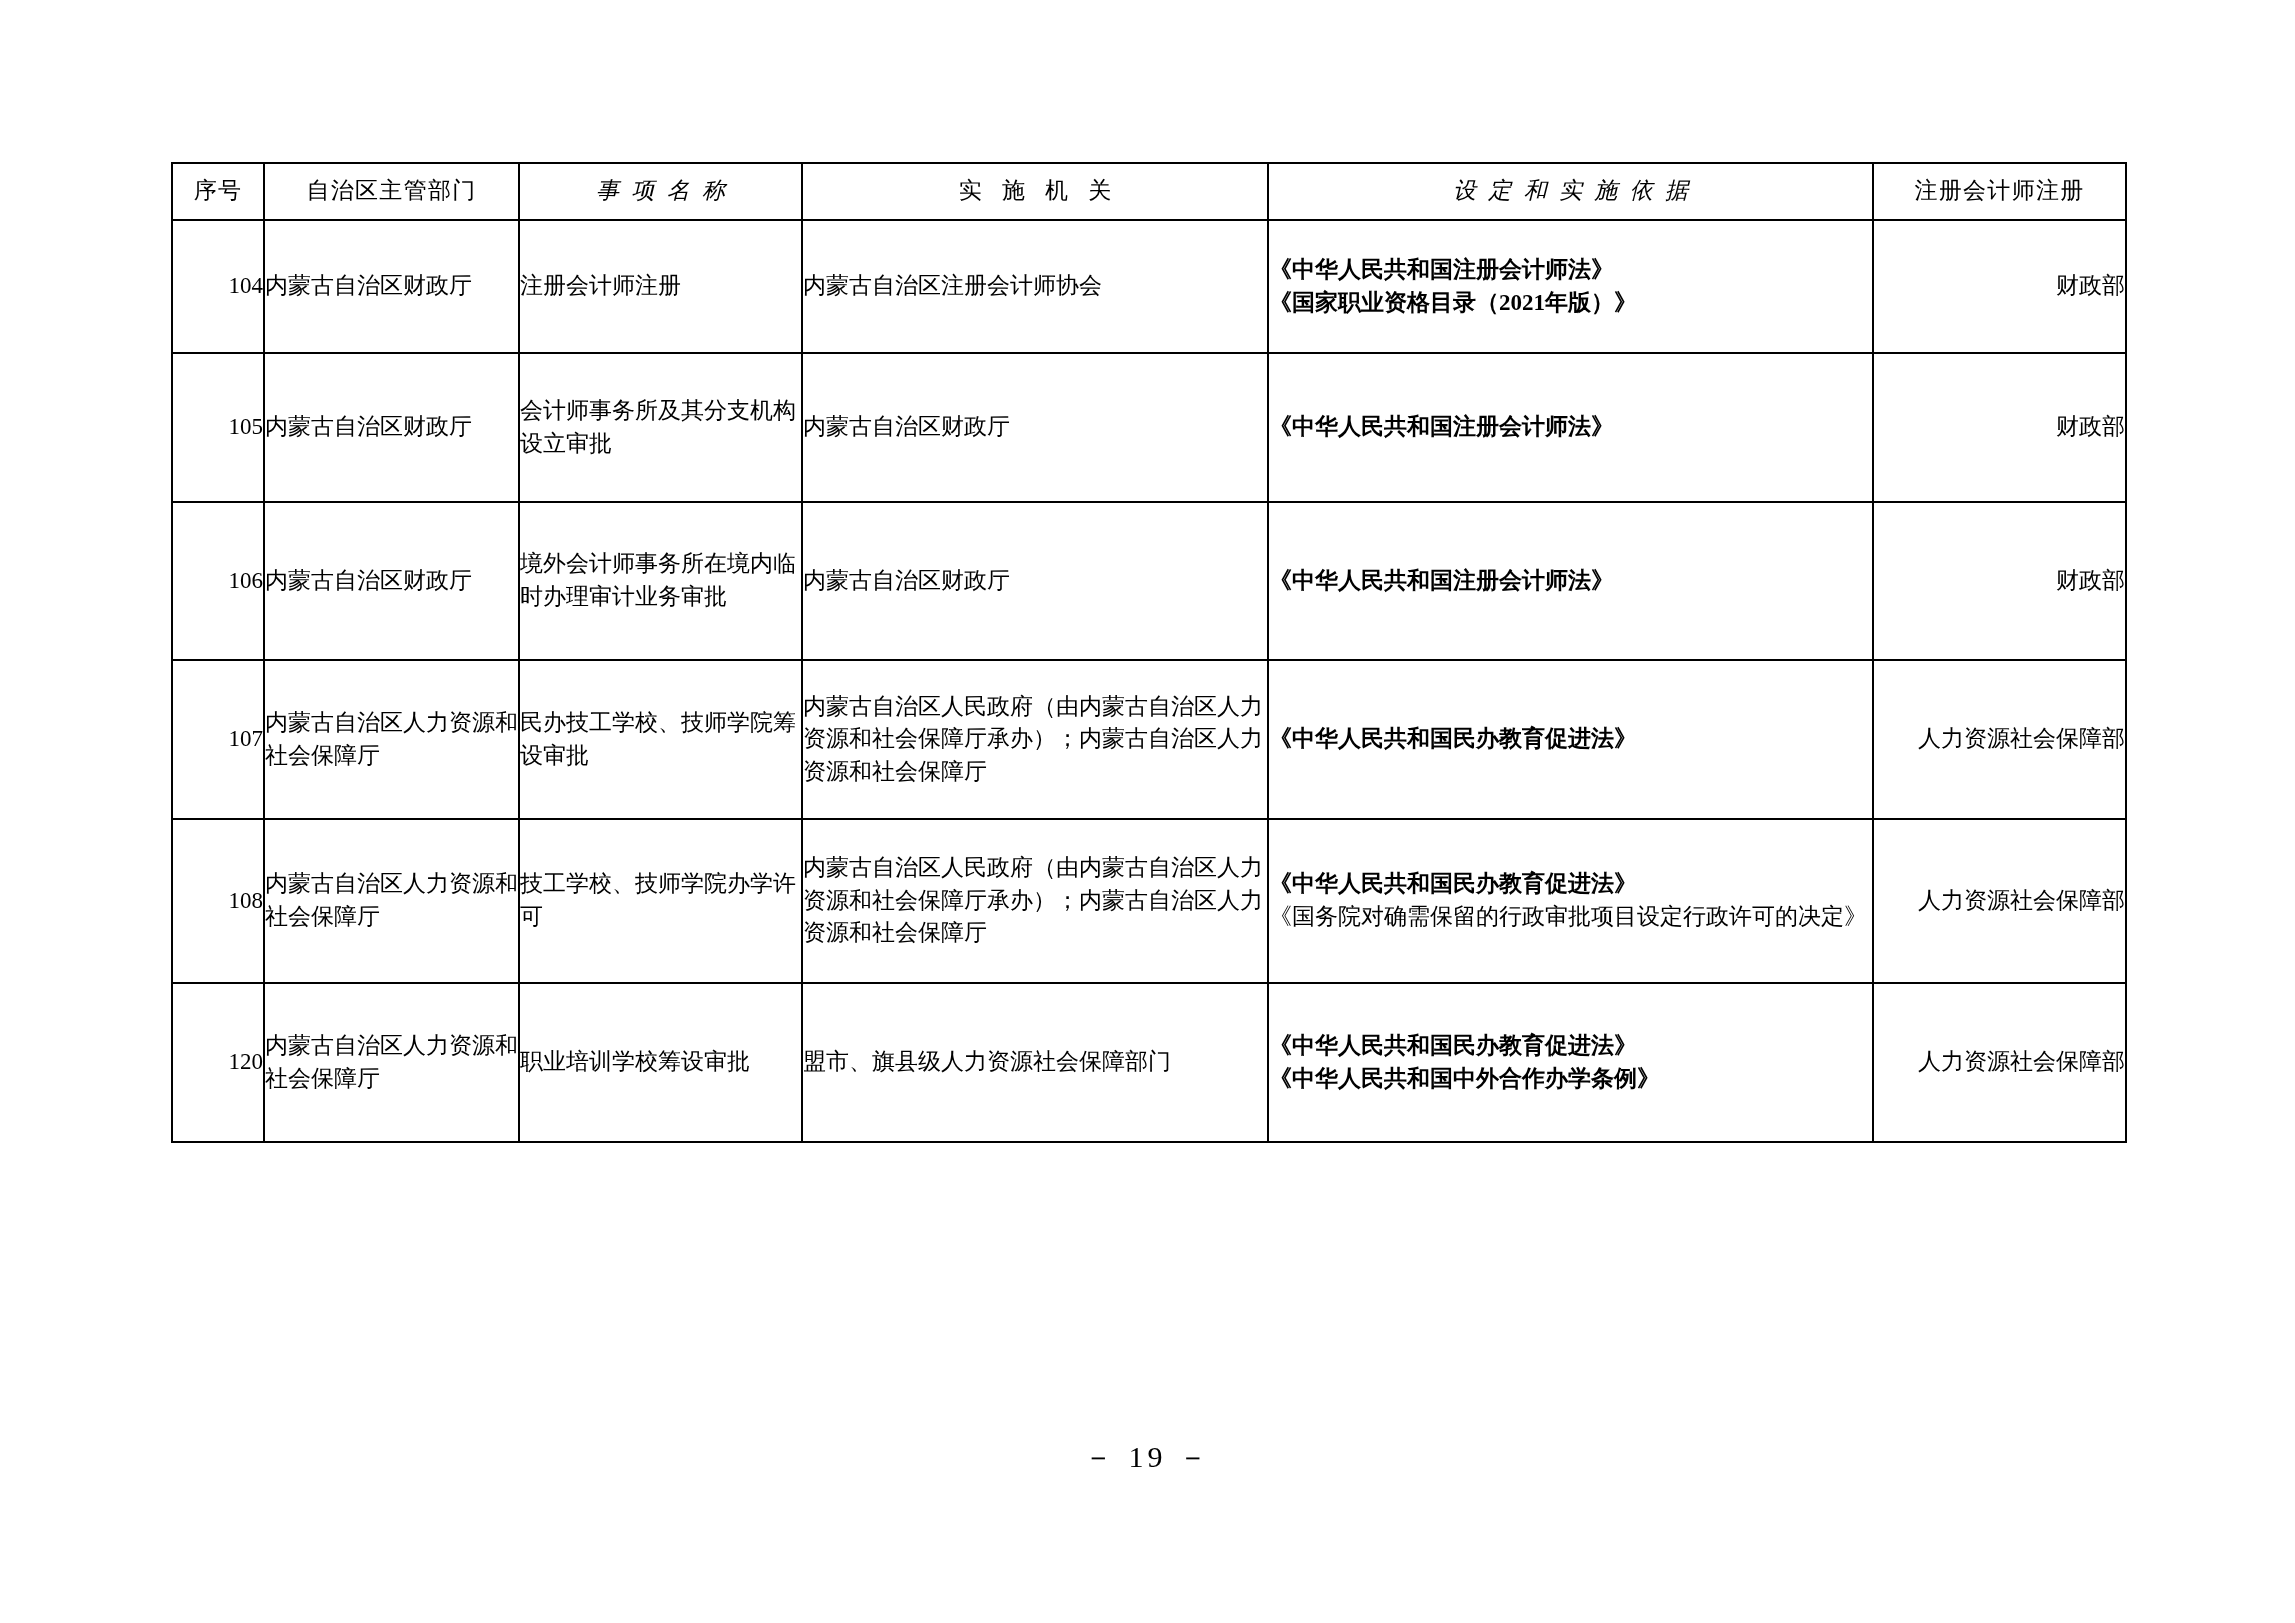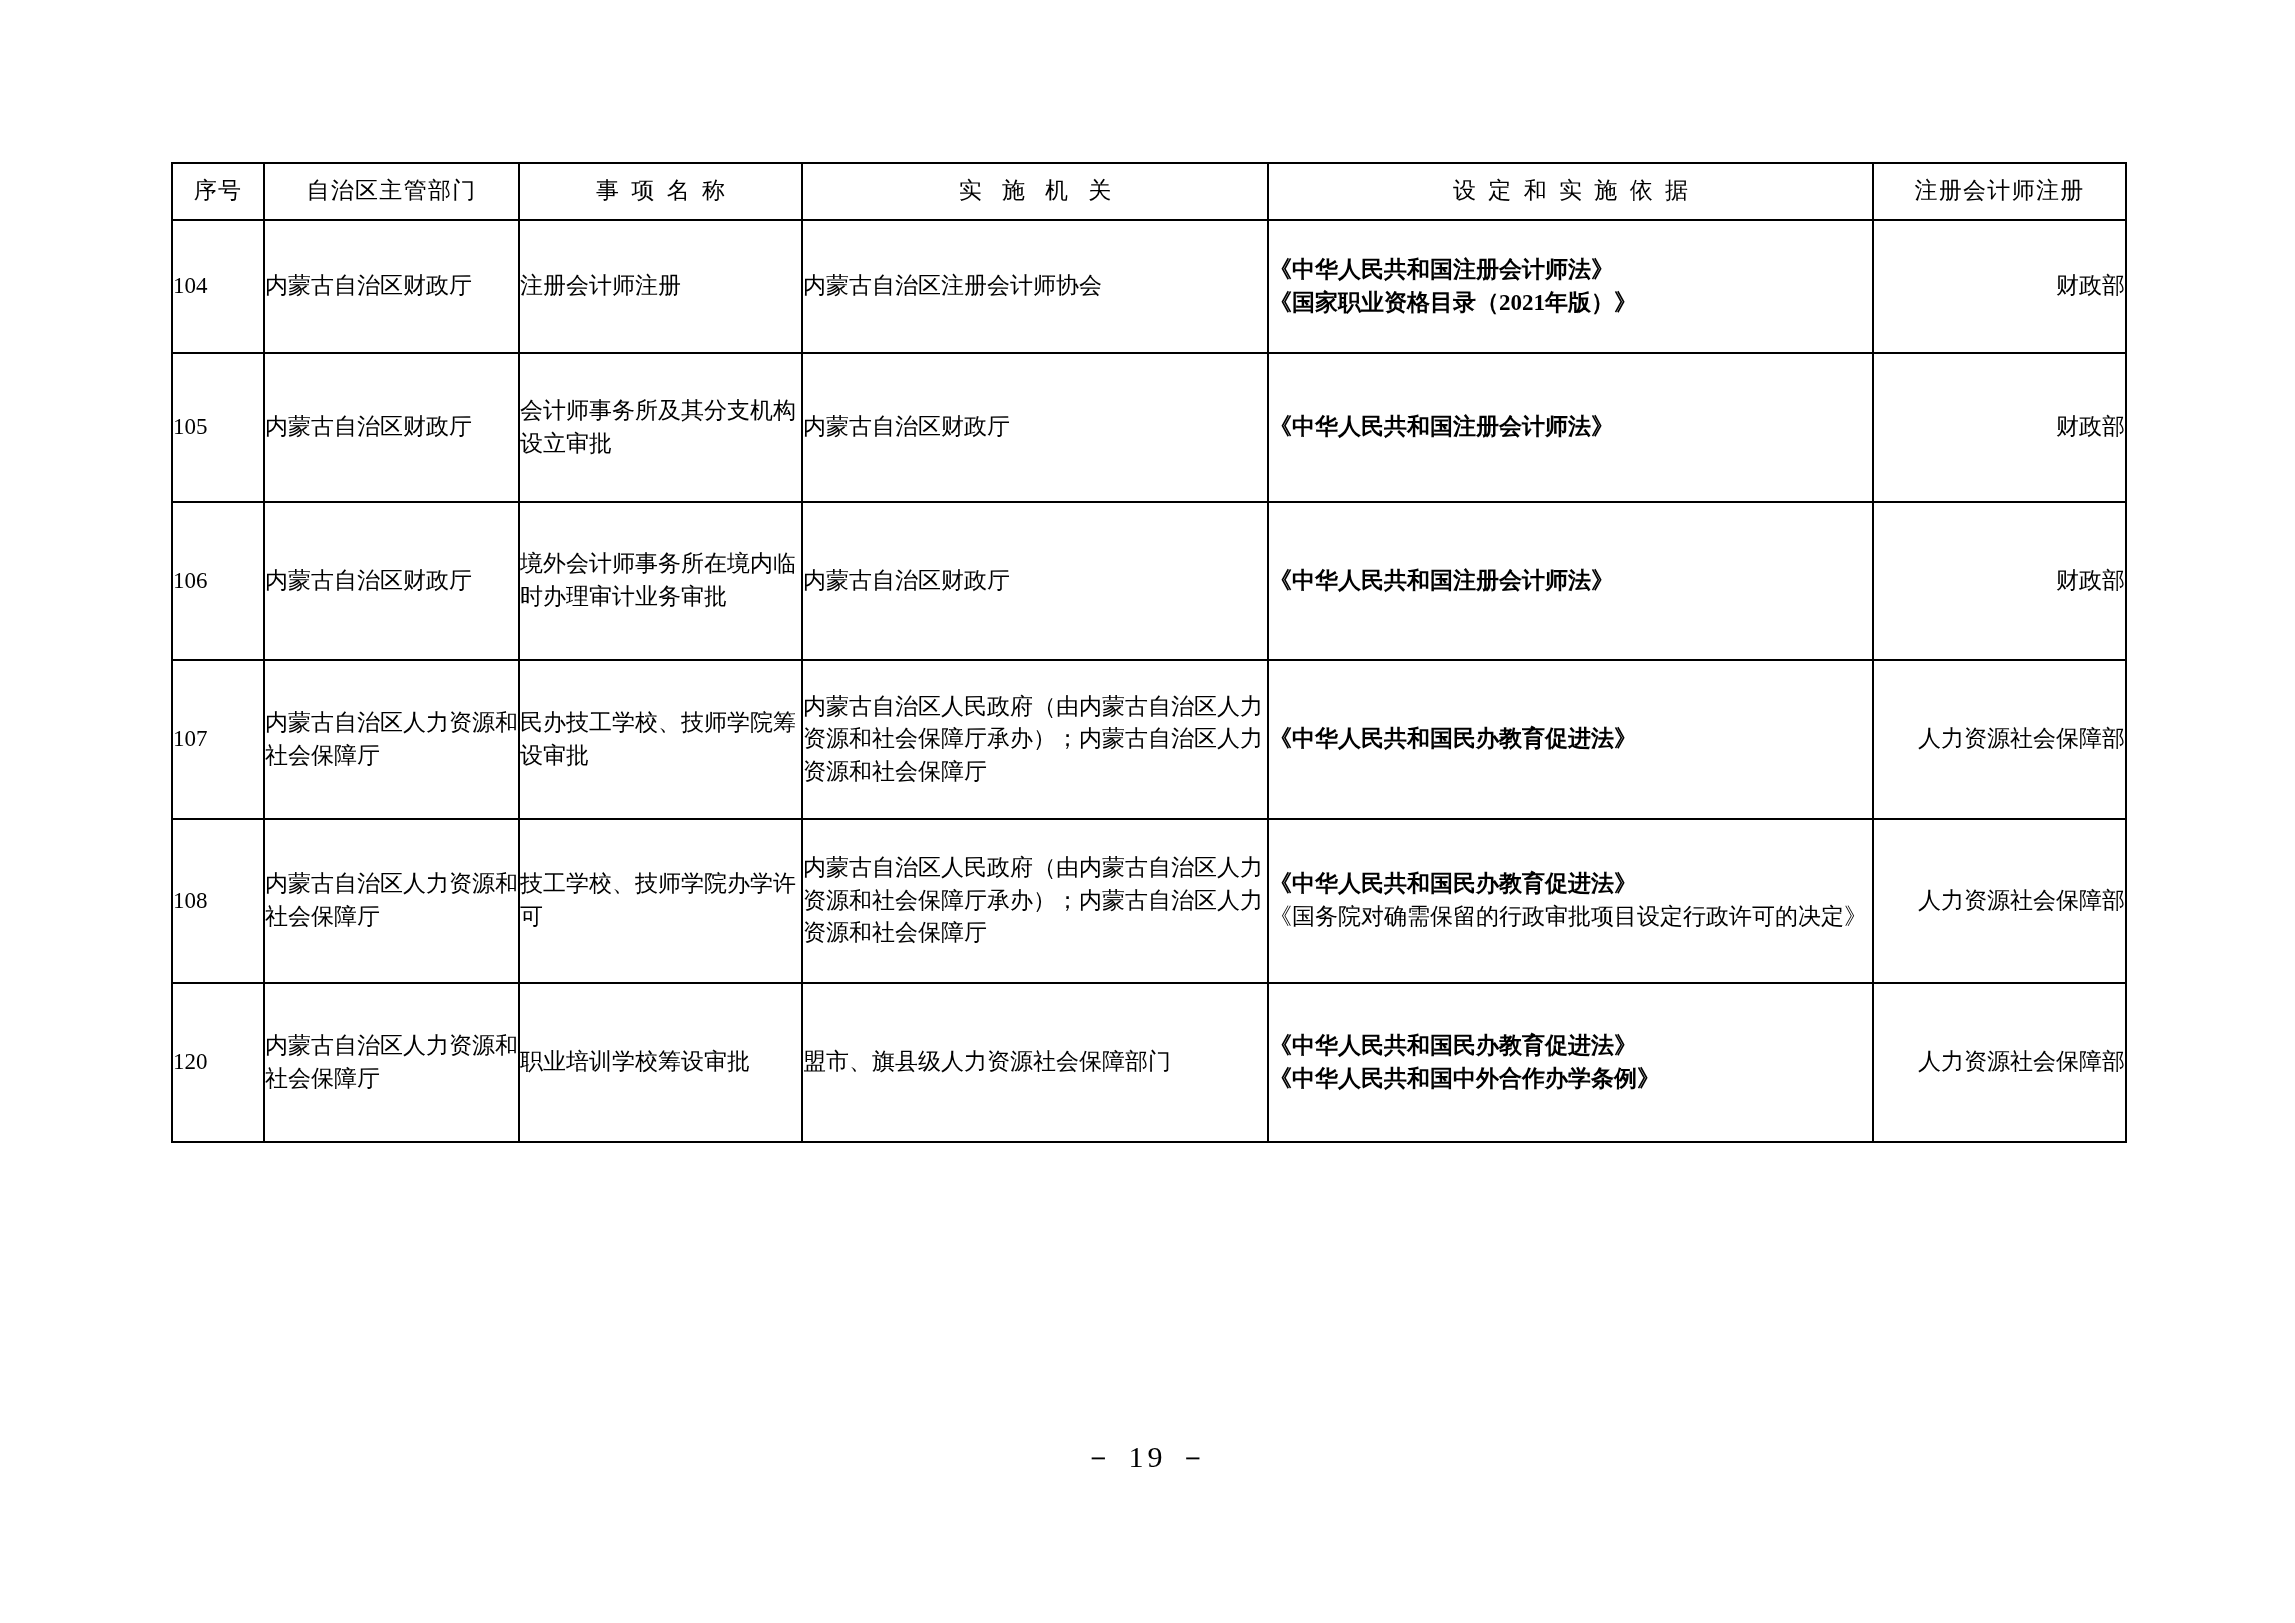--- a/index.html
+++ b/index.html
@@ -55,30 +55,31 @@
     font-size: 23.6px;
     letter-spacing: 1.3px;
   }
   .hdr td.wide-spaced {
     letter-spacing: 7.2px;
     text-indent: 7.2px;
   }
   .hdr td.mid-spaced {
     letter-spacing: 3.3px;
     text-indent: 3.3px;
+    font-style: italic;
   }
   
   .cell {
     padding: 3.9px 5.2px;
   }
   .ctr {
     text-align: right;
   }
   .num {
-    text-align: left;
+    text-align: right;
     font-size: 23.6px;
   }
   .lead {
     text-align: left;
   }
   .line {
     display: block;
     white-space: nowrap;
     font-weight: bold;
   }

